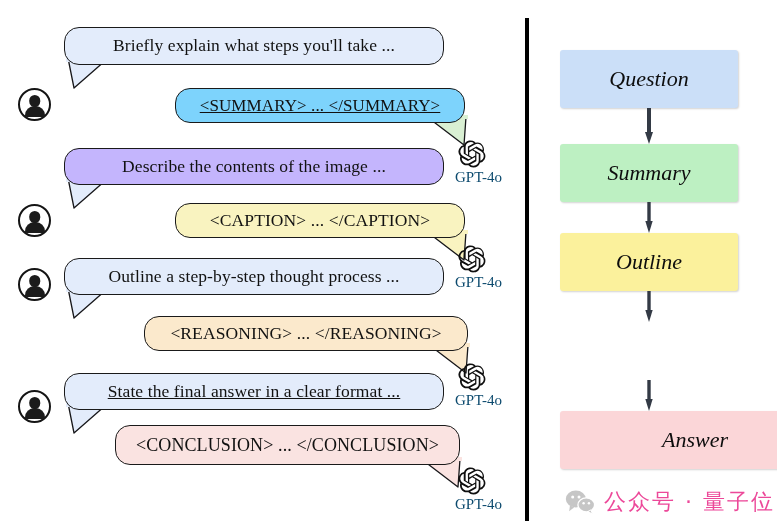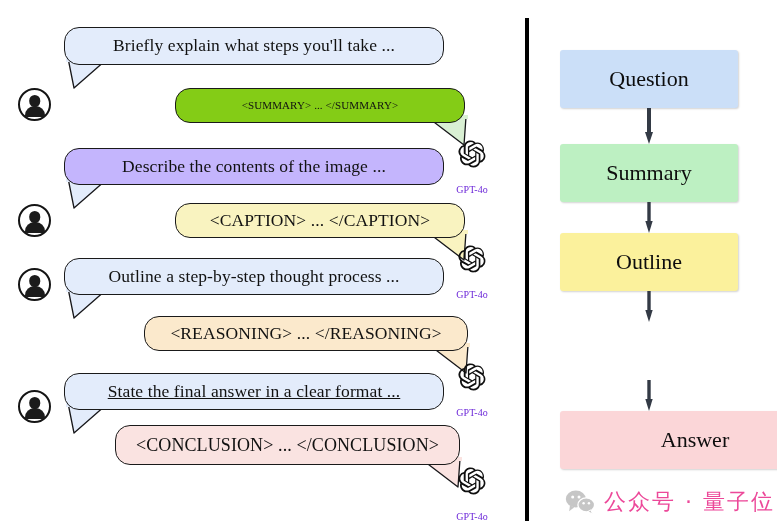--- a/index.html
+++ b/index.html
@@ -64,34 +64,35 @@
     width:20px;height:10.5px;
     border-radius:11px 11px 2px 2px;
     background:#1b1b1b;
   }
 
   
   .gpt{position:absolute;width:34px;text-align:center;}
   .gpt svg{display:block;margin:0 auto;}
   .gpt .cap{
     font-family:"Liberation Serif","DejaVu Serif",serif;
-    font-size:10px;color:#6d28d9;margin-top:16px;line-height:1.05;
+    font-size:15px;color:#0c4a6e;margin-top:1px;line-height:1.05;
     white-space:nowrap;
   }
 
   
   .flow{position:absolute;left:525px;top:0;width:252px;height:532px;}
   .fbox{
     position:absolute;
     left:35px;
     width:178px;height:58px;
     border-radius:3px;
     display:flex;align-items:center;justify-content:center;
     font-size:22px;color:#0d0d0d;
     box-shadow:1px 1px 2px rgba(0,0,0,.18);
+    font-style:italic;
   }
   .farrow{
     position:absolute;
     left:120px;
     width:8px;
   }
 
   
   .watermark{
     position:absolute;
@@ -133,21 +134,21 @@
       <rect x="6" y="0" width="42" height="4" fill="#e3ecfb"></rect>
     </svg>
     <div class="bubble" style="left:64px;top:27px;width:380px;height:38px;background:#e3ecfb;font-size:17.5px;">
       <span class="txt">Briefly explain what steps you'll take ...</span>
     </div>
 
     <svg class="tail-svg" style="left:418px;top:115px;width:56px;height:34px;" viewBox="0 0 56 34">
       <polygon points="8,1 48,2 46,30" fill="#d9f0d3" stroke="#17171a" stroke-width="1.3" stroke-linejoin="round"></polygon>
       <rect x="6" y="0" width="44" height="4" fill="#d9f0d3"></rect>
     </svg>
-    <div class="bubble" style="left:175px;top:88px;width:290px;height:35px;background:#84cc16;font-size:11px;">
+    <div class="bubble" style="left:175px;top:88px;width:290px;height:35px;background:#7dd3fc;font-size:17px;text-decoration:underline;">
       <span class="txt">&lt;SUMMARY&gt; ... &lt;/SUMMARY&gt;</span>
     </div>
 
     <svg class="tail-svg" style="left:60px;top:178px;width:50px;height:34px;" viewBox="0 0 50 34">
       <polygon points="8,0 46,2 14,30" fill="#e3ecfb" stroke="#17171a" stroke-width="1.3" stroke-linejoin="round"></polygon>
       <rect x="6" y="0" width="42" height="4" fill="#e3ecfb"></rect>
     </svg>
     <div class="bubble" style="left:64px;top:148px;width:380px;height:37px;background:#c4b5fd;font-size:17.5px;">
       <span class="txt">Describe the contents of the image ...</span>
     </div>

